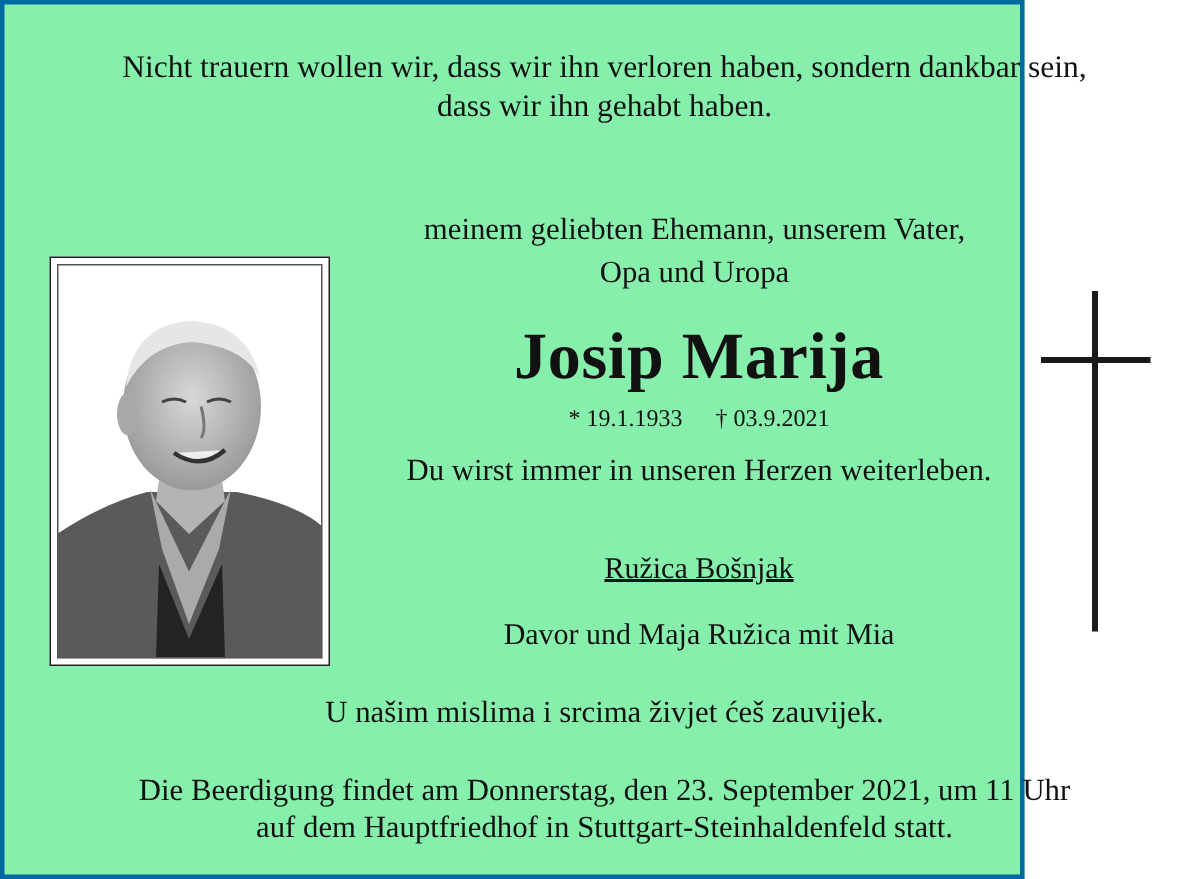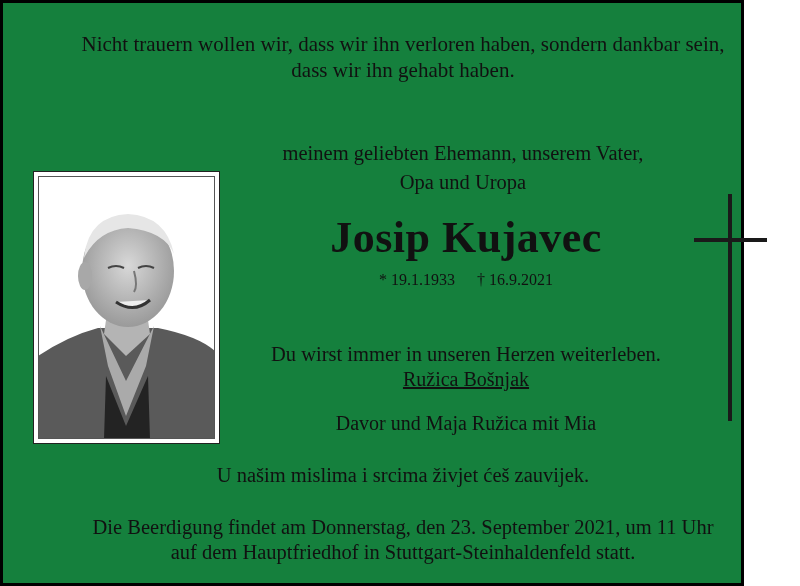--- a/index.html
+++ b/index.html
@@ -1,27 +1,27 @@
 <!DOCTYPE html>
 <html><head>
 <meta charset="utf-8">
 <style>
   html, body { margin: 0; padding: 0; background: #fff; }
   body { width: 800px; height: 586px; position: relative; overflow: hidden; }
   .frame {
-    position: absolute; left: 0; top: 0; width: 744px; height: 586px;
-    box-sizing: border-box; border: 3px solid #000000; background: #15803d;
+    position: absolute; left: 0; top: 0; width: 683px; height: 586px;
+    box-sizing: border-box; border: 3px solid #0369a1; background: #86efac;
   }
   .serif { font-family: "Liberation Serif", "DejaVu Serif", serif; color: #111; }
   .line { position: absolute; white-space: nowrap; text-align: center; }
   .quote { left: 0; width: 800px; font-size: 21px; line-height: 27px; }
   .intro { left: 190px; width: 540px; font-size: 20.5px; line-height: 30px; }
   .name { left: 228px; width: 470px; font-size: 44px; font-weight: bold; line-height: 50px; letter-spacing: 0.5px; }
   .dates { left: 228px; width: 470px; font-size: 16px; line-height: 20px; }
-  .motto { left: 228px; width: 470px; font-size: 20.5px; line-height: 26px; margin-top: 40px; }
+  .motto { left: 228px; width: 470px; font-size: 20.5px; line-height: 26px; }
   .family { left: 228px; width: 470px; font-size: 20px; line-height: 22px; }
   .croatian { left: 0; width: 800px; font-size: 20.5px; line-height: 26px; }
   .funeral { left: 0; width: 800px; font-size: 20.5px; line-height: 25px; }
 
   .photo {
     position: absolute; left: 30px; top: 168px; width: 187px; height: 273px;
     box-sizing: border-box; border: 1px solid #222; background: #fff;
     padding: 4px;
   }
   .photo-inner {
@@ -70,27 +70,27 @@
         <path d="M70 92 Q78 88 86 92" stroke="#444" stroke-width="2" fill="none"></path>
         <path d="M100 92 Q108 88 116 92" stroke="#444" stroke-width="2" fill="none"></path>
 
         <path d="M96 95 Q100 110 96 116" stroke="#777" stroke-width="2" fill="none"></path>
 
         <path d="M78 126 Q96 138 112 124" stroke="#333" stroke-width="3" fill="#eee"></path>
       </svg>
     </div>
   </div>
 
-  <div class="line name serif" style="top:210px;">Josip Kujavec</div>
+  <div class="line name serif" style="top:210px;">Josip Marija</div>
   <div class="line dates serif" style="top:267px;">
     <span>*</span>
     <span>19.1.1933</span>
     <span style="display:inline-block;width:14px;"></span>
     <span>†</span>
-    <span>16.9.2021</span>
+    <span>03.9.2021</span>
   </div>
 
   <div class="line motto serif" style="top:298px;">Du wirst immer in unseren Herzen weiterleben.</div>
 
   <div class="line family serif" style="top:365px;text-decoration:underline;">Ružica Bošnjak</div>
   <div class="line family serif" style="top:409px;">Davor und Maja Ružica mit Mia</div>
 
   <div class="cross">
     <div class="cross-v"></div>
     <div class="cross-h"></div>

